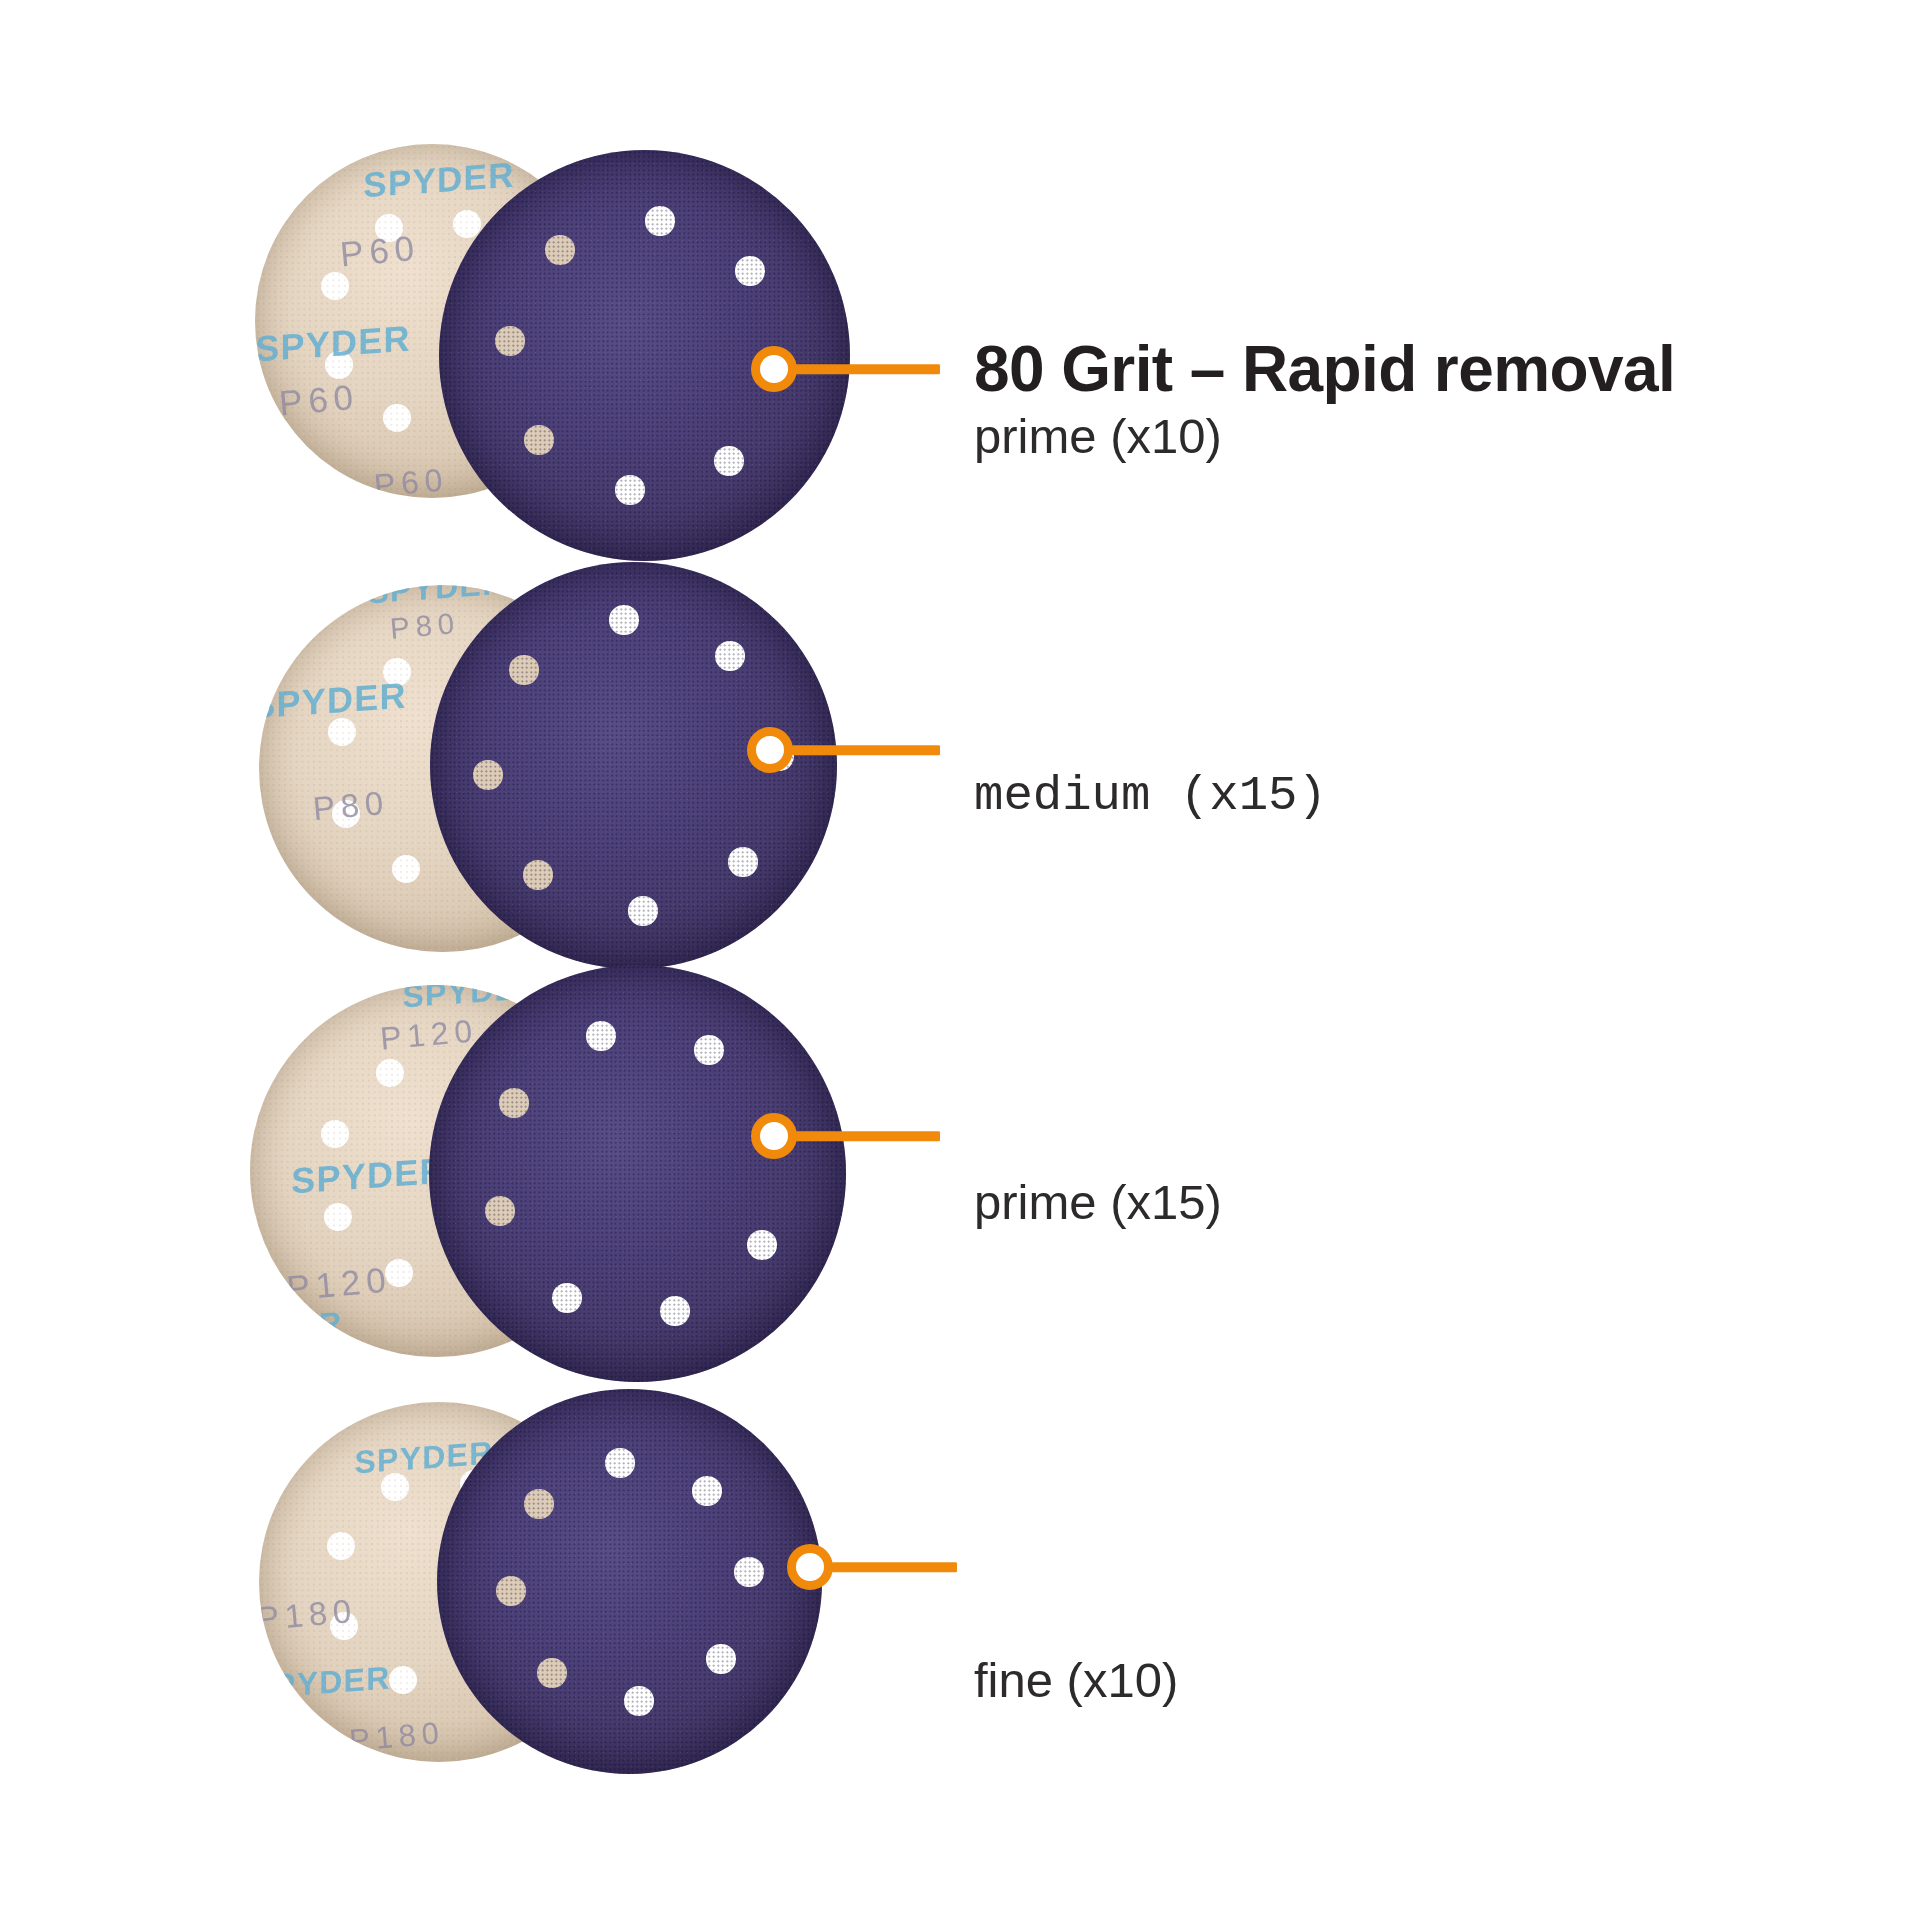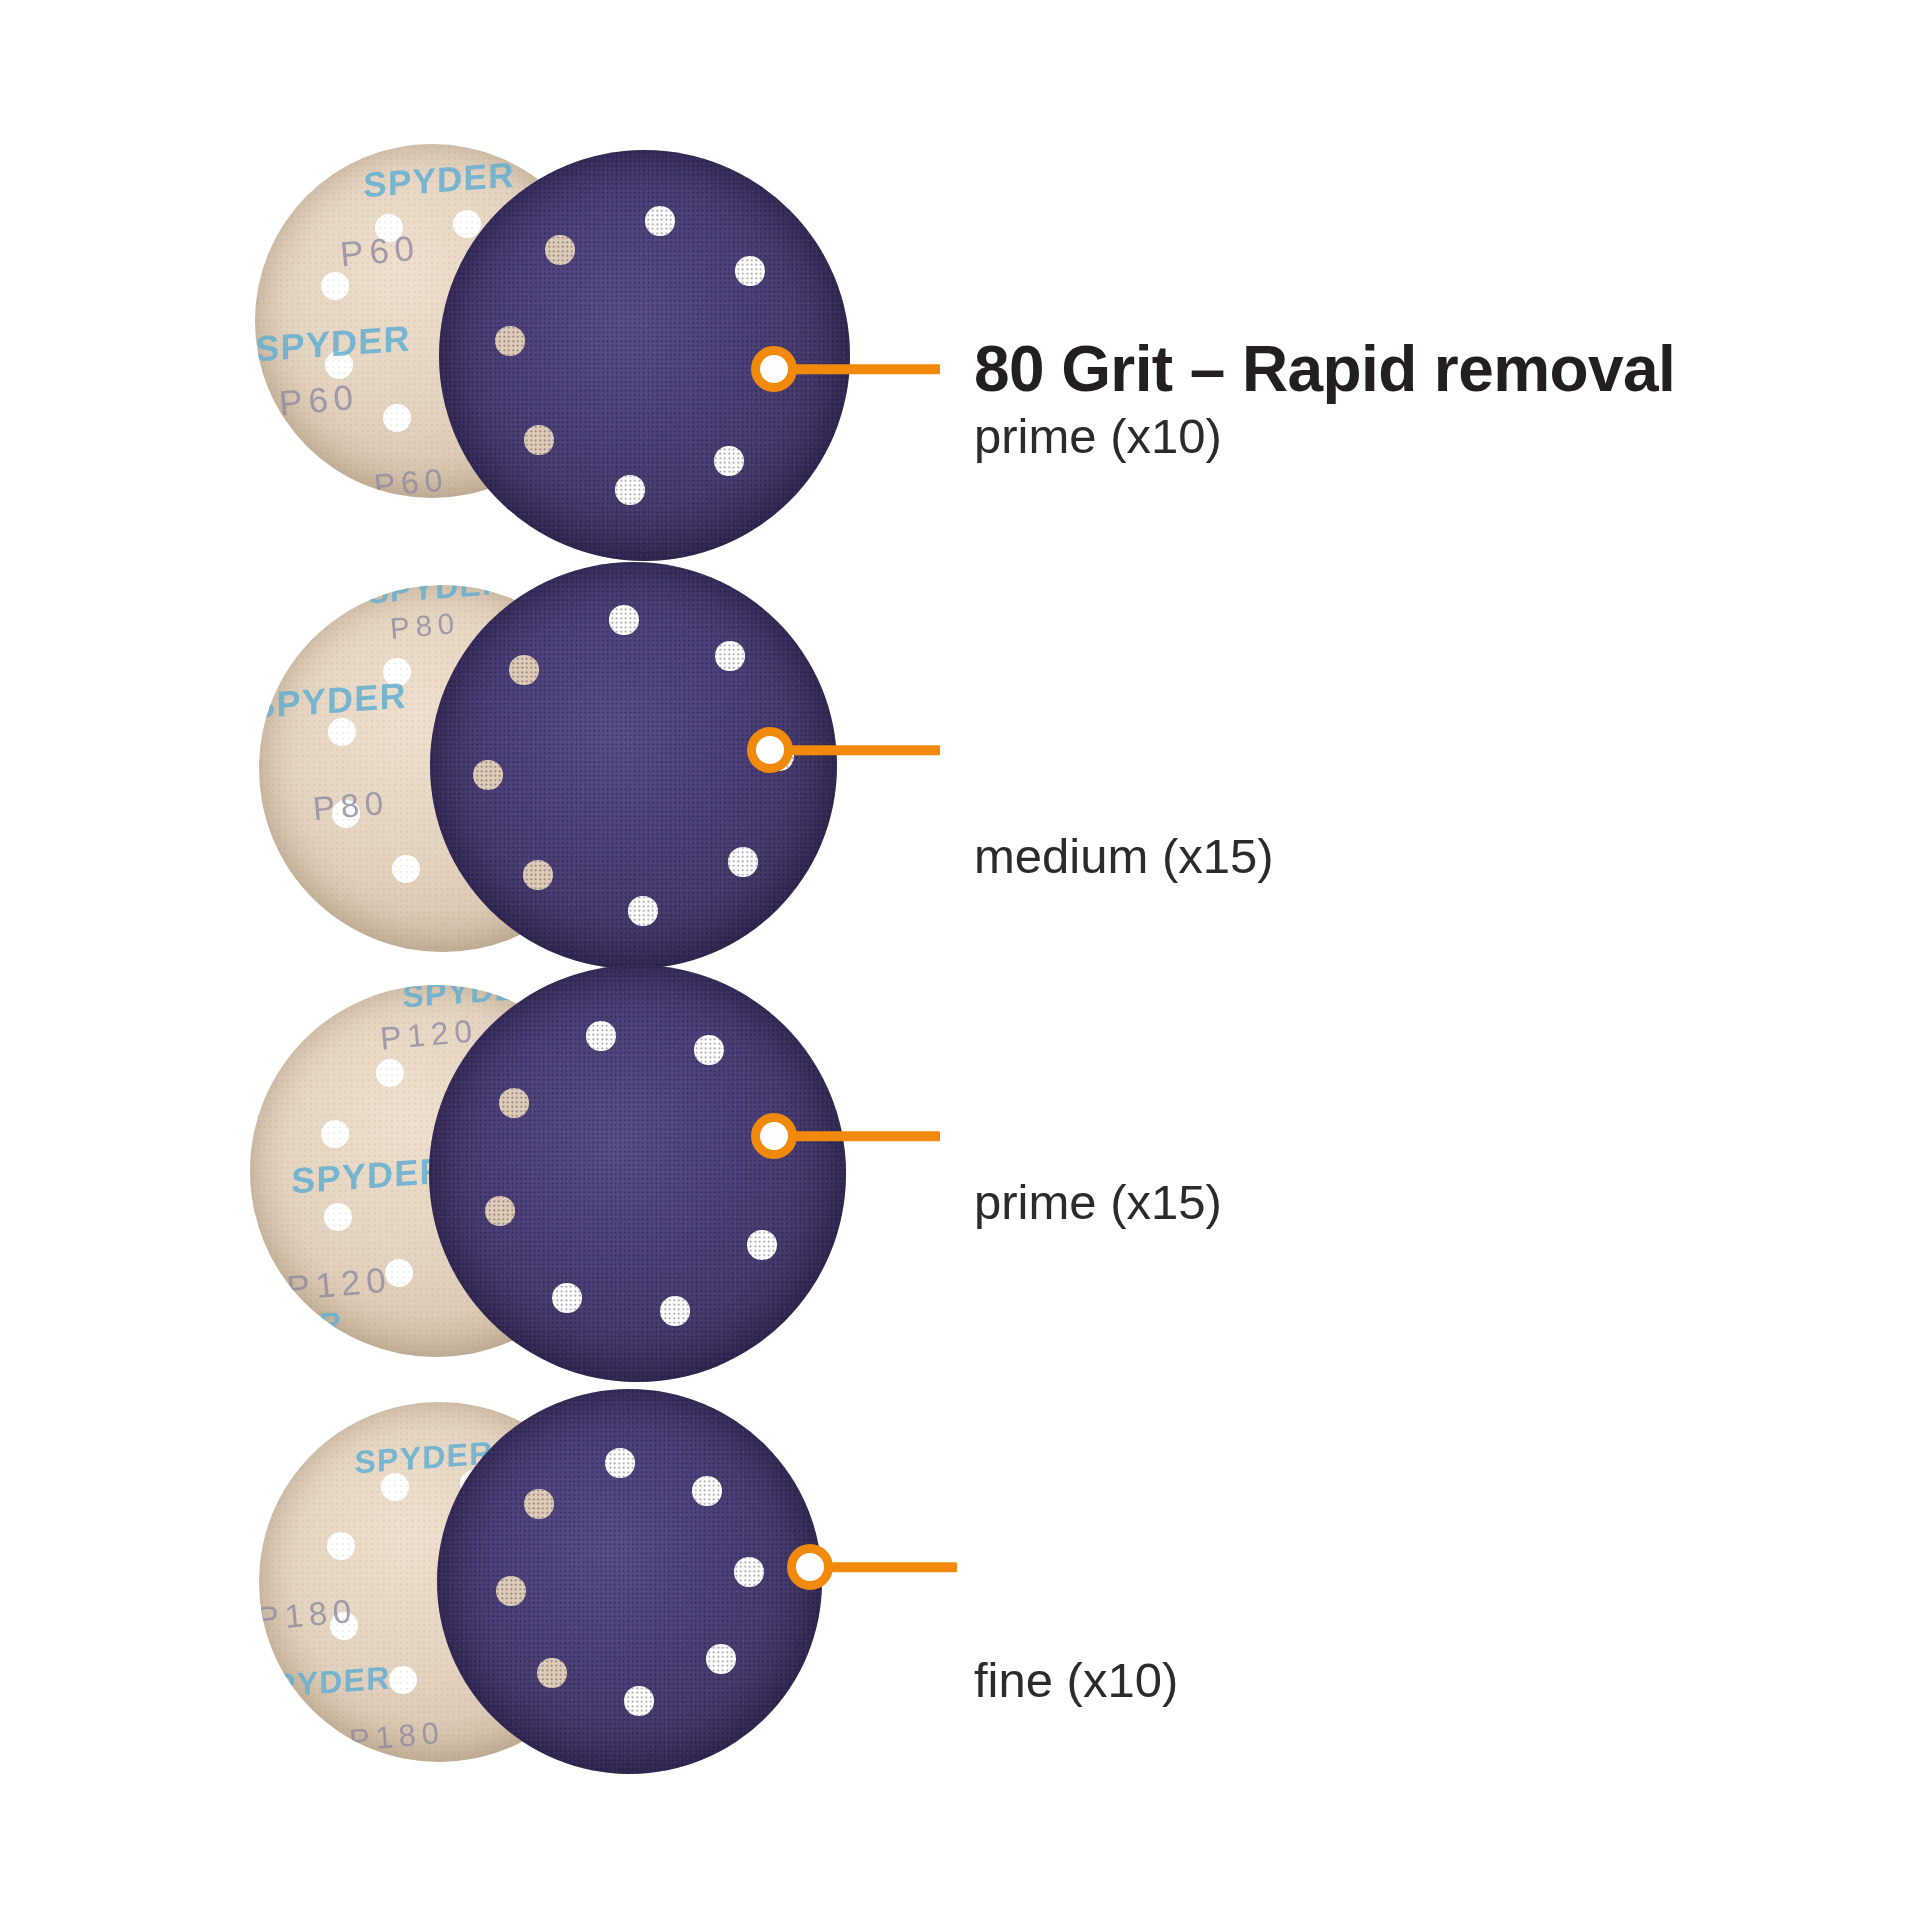--- a/index.html
+++ b/index.html
@@ -126,21 +126,21 @@
       <div class="hole" style="left: 298px; top: 285px; width: 29.5px; height: 29.5px; background: rgb(255, 255, 255);"></div>
       <div class="hole" style="left: 198px; top: 334px; width: 29.5px; height: 29.5px; background: rgb(255, 255, 255);"></div>
       <div class="hole" style="left: 93px; top: 298px; width: 29.5px; height: 29.5px; background: rgb(221, 204, 183);"></div>
       <div class="hole" style="left: 43px; top: 198px; width: 29.5px; height: 29.5px; background: rgb(221, 204, 183);"></div>
       <div class="hole" style="left: 79px; top: 93px; width: 29.5px; height: 29.5px; background: rgb(221, 204, 183);"></div>
       <div class="hole" style="left: 179px; top: 43px; width: 29.5px; height: 29.5px; background: rgb(255, 255, 255);"></div>
       <div class="hole" style="left: 285px; top: 79px; width: 29.5px; height: 29.5px; background: rgb(255, 255, 255);"></div>
     </div>
     <div class="callout-ring" style="left: 770px; top: 750px; z-index: 3;"></div>
     <div class="callout-line" style="left: 792px; top: 750px; width: 148px; z-index: 3;"></div>
-    <div class="row-subtitle" style="left: 974px; top: 856px; z-index: 4;">medium (x15)</div>
+    <div class="row-subtitle" style="left: 974px; top: 796px; z-index: 4; font-family: Liberation Mono, monospace;">medium (x15)</div>
     <div class="disc tan" style="left: 250px; top: 985px; width: 372px; height: 372px; z-index: 1;">
       <div class="hole" style="left: 274px; top: 209px; width: 28px; height: 28px; background: rgb(255, 255, 255);"></div>
       <div class="hole" style="left: 218px; top: 270px; width: 28px; height: 28px; background: rgb(255, 255, 255);"></div>
       <div class="hole" style="left: 135px; top: 274px; width: 28px; height: 28px; background: rgb(255, 255, 255);"></div>
       <div class="hole" style="left: 74px; top: 218px; width: 28px; height: 28px; background: rgb(255, 255, 255);"></div>
       <div class="hole" style="left: 71px; top: 135px; width: 28px; height: 28px; background: rgb(255, 255, 255);"></div>
       <div class="hole" style="left: 126px; top: 74px; width: 28px; height: 28px; background: rgb(255, 255, 255);"></div>
       <div class="hole" style="left: 209px; top: 71px; width: 28px; height: 28px; background: rgb(255, 255, 255);"></div>
       <div class="hole" style="left: 270px; top: 126px; width: 28px; height: 28px; background: rgb(255, 255, 255);"></div>
       <div class="brandtext" style="left: 222px; top: 7px; font-size: 32px;">SPYDER</div>

